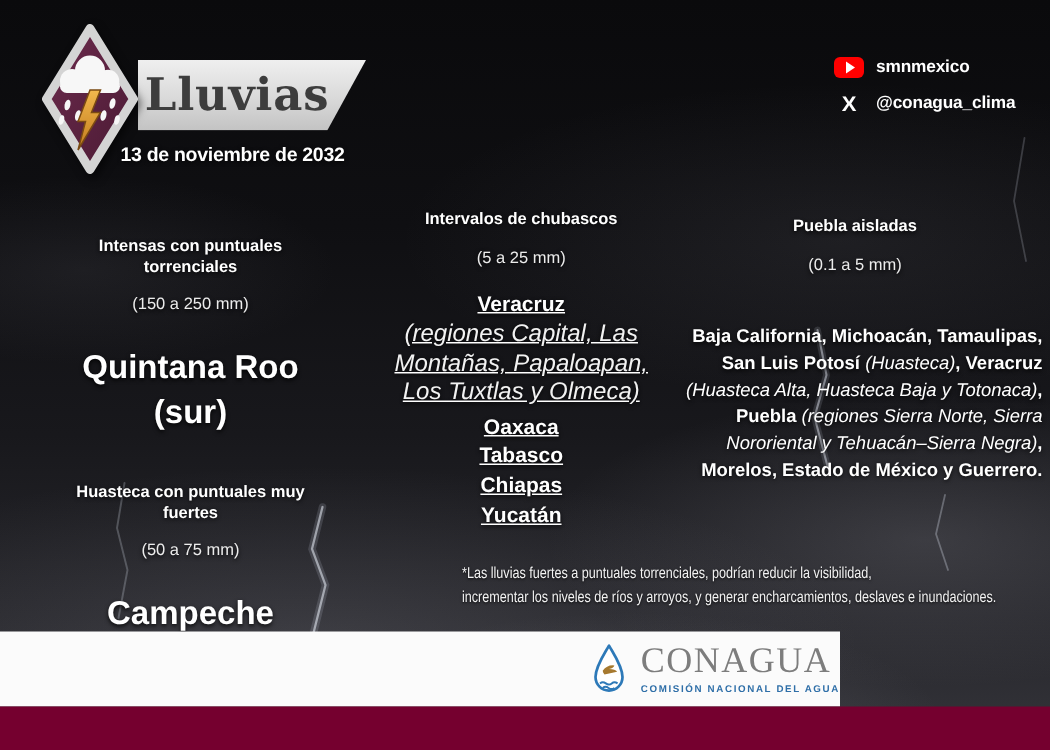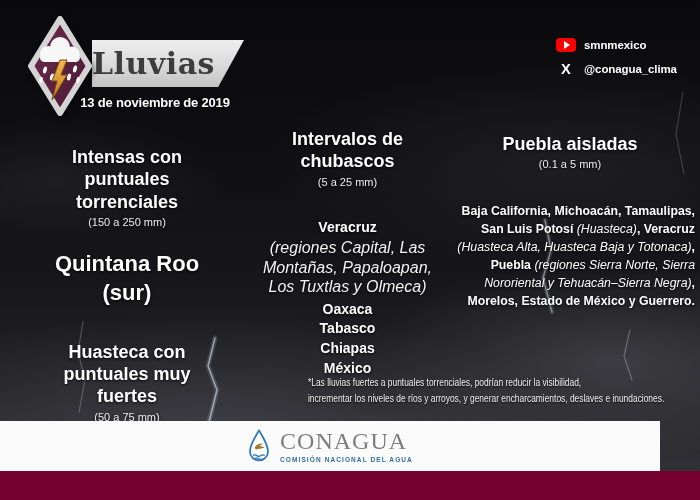--- a/index.html
+++ b/index.html
@@ -14,21 +14,21 @@
       radial-gradient(ellipse 300px 110px at 60% 97%, rgba(170,170,180,0.18), transparent 70%),
       linear-gradient(180deg,#0a0a0c 0%,#0f0f12 30%,#18181c 58%,#26262b 82%,#35353b 100%);
   }
   .bg-lightning{position:absolute;left:0;top:0;width:700px;height:500px;z-index:0;pointer-events:none;}
 
   
   .banner{
     position:absolute;left:92px;top:40px;width:152px;height:47px;z-index:1;
     background:linear-gradient(180deg,#efefef 0%,#d9d9d9 55%,#c3c3c3 100%);
     clip-path:polygon(0 0,100% 0,83% 100%,0 100%);
-    display:flex;align-items:center;justify-content:flex-start;
+    display:flex;align-items:center;justify-content:center;
   }
   .banner-title{
     font-family:"DejaVu Serif",serif;font-weight:bold;font-size:30px;color:#3d3d3d;
     padding-right:20px;letter-spacing:0.5px;
   }
   .diamond{position:absolute;left:26px;top:14px;width:68px;height:104px;z-index:2;
     filter:drop-shadow(2px 3px 3px rgba(0,0,0,0.55));}
   .header-date{
     position:absolute;left:70px;top:95px;width:170px;z-index:2;text-align:center;
     font-size:13px;font-weight:bold;letter-spacing:-0.2px;
@@ -40,42 +40,42 @@
   .yt-icon{width:20px;height:14px;background:#f00;border-radius:4px;
     display:flex;align-items:center;justify-content:center;flex:0 0 auto;}
   .yt-play{width:0;height:0;border-left:6px solid #fff;border-top:4px solid transparent;border-bottom:4px solid transparent;margin-left:1px;}
   .x-icon{width:20px;text-align:center;font-weight:900;font-size:14px;color:#fff;flex:0 0 auto;transform:scaleX(1.05);}
 
   
   .col{position:absolute;text-align:center;z-index:2;text-shadow:0 1px 3px rgba(0,0,0,0.85);}
   .col-left{left:22px;top:146px;width:210px;}
   .col-mid{left:250px;top:128px;width:195px;}
   .col-right{left:445px;top:133px;width:250px;}
-  .sec-heading{font-size:18px;font-weight:bold;line-height:1.24;max-width:162px;margin:0 auto;}
+  .sec-heading{font-size:11px;font-weight:bold;line-height:1.24;max-width:162px;margin:12px auto;}
   .sec-heading-wide{max-width:150px;}
   .sec-range{font-size:11px;margin-top:3px;color:#ececec;}
   .sec-location{font-size:22px;font-weight:bold;line-height:1.2;margin-top:23px;}
   .sec-qualifier{font-size:22px;font-weight:bold;line-height:1.2;margin-top:3px;text-align:center;}
   .sec-gap{margin-top:34px;}
-  .state-list{margin-top:30px;}
+  .state-list{margin-top:15px;text-decoration:underline;}
   .state-name{font-size:14px;font-weight:bold;line-height:1.4;}
   .state-detail{font-size:16px;font-style:italic;line-height:1.22;margin:1px 0 3px;color:#f2f2f2;}
   .aisladas-par{margin-top:33px;font-size:12.3px;line-height:1.46;text-align:right;}
   .seg-b{font-weight:bold;}
   .seg-i{font-style:italic;font-weight:normal;}
 
   
   .footnote{position:absolute;left:308px;top:375px;width:480px;z-index:2;
     font-size:10.5px;line-height:1.5;color:#f2f2f2;
     transform:scaleX(0.8);transform-origin:left top;
     text-shadow:0 1px 2px rgba(0,0,0,0.9);}
 
   
-  .footer-white{position:absolute;left:0;bottom:29px;width:660px;height:50px;background:#fbfbfb;z-index:3;
-    display:flex;align-items:center;justify-content:center;gap:9px;}
+  .footer-white{position:absolute;left:0;bottom:29px;width:560px;height:50px;background:#fbfbfb;z-index:3;
+    display:flex;align-items:center;justify-content:flex-end;gap:9px;}
   .logo-text{display:flex;flex-direction:column;}
   .logo-name{font-family:"Liberation Serif",serif;font-size:24px;color:#7d7d7d;letter-spacing:1px;line-height:1;}
   .logo-subtitle{font-size:6.5px;font-weight:bold;color:#2f6fa8;letter-spacing:1.1px;margin-top:3px;}
   .footer-maroon{position:absolute;left:0;bottom:0;width:700px;height:29px;background:#75002f;z-index:3;}
 </style>
 </head>
 <body>
 
 <div class="poster">
 
@@ -119,21 +119,21 @@
         <ellipse cx="26" cy="63" rx="1.9" ry="3.6" transform="rotate(14 26 63)"></ellipse>
         <ellipse cx="43" cy="63" rx="1.9" ry="3.6" transform="rotate(14 43 63)"></ellipse>
         <ellipse cx="49" cy="55" rx="1.9" ry="3.6" transform="rotate(14 49 55)"></ellipse>
         <ellipse cx="15" cy="66" rx="1.7" ry="3.2" transform="rotate(14 15 66)"></ellipse>
         <ellipse cx="52" cy="66" rx="1.7" ry="3.2" transform="rotate(14 52 66)"></ellipse>
       </g>
       <polygon points="34,46 26,67 31,67 26,86 41,61 35,61 41,46" fill="url(#bg2)" stroke="#7a4a12" stroke-width="1"></polygon>
     </svg>
   </div>
 
-  <div class="header-date">13 de noviembre de 2019</div>
+  <div class="header-date">13 de noviembre de 2032</div>
 
   <div class="social">
     <div class="social-row">
       <span class="yt-icon">
           <span class="yt-play"></span>
         </span>
       <span class="social-handle">smnmexico</span>
     </div>
     <div class="social-row">
       <span class="x-icon">X</span>
@@ -160,21 +160,21 @@
     <div class="sec-heading sec-heading-wide">Intervalos de chubascos</div>
     <div class="sec-range">(5 a 25 mm)</div>
     <div class="state-list">
       <div>
         <div class="state-name">Veracruz</div>
         <div class="state-detail">(regiones Capital, Las Montañas, Papaloapan, Los Tuxtlas y Olmeca)</div>
       </div>
       <div class="state-name">Oaxaca</div>
       <div class="state-name">Tabasco</div>
       <div class="state-name">Chiapas</div>
-      <div class="state-name">México</div>
+      <div class="state-name">Yucatán</div>
     </div>
   </div>
 
   <div class="col col-right">
     <div class="sec-heading">Puebla aisladas</div>
     <div class="sec-range">(0.1 a 5 mm)</div>
     <div class="aisladas-par"><span class="seg-b">Baja California, Michoacán, Tamaulipas, San Luis Potosí </span><span class="seg-i">(Huasteca)</span><span class="seg-b">, Veracruz </span><span class="seg-i">(Huasteca Alta, Huasteca Baja y Totonaca)</span><span class="seg-b">, Puebla </span><span class="seg-i">(regiones Sierra Norte, Sierra Nororiental y Tehuacán–Sierra Negra)</span><span class="seg-b">, Morelos, Estado de México y Guerrero.</span></div>
   </div>
 
   <div class="footnote">

